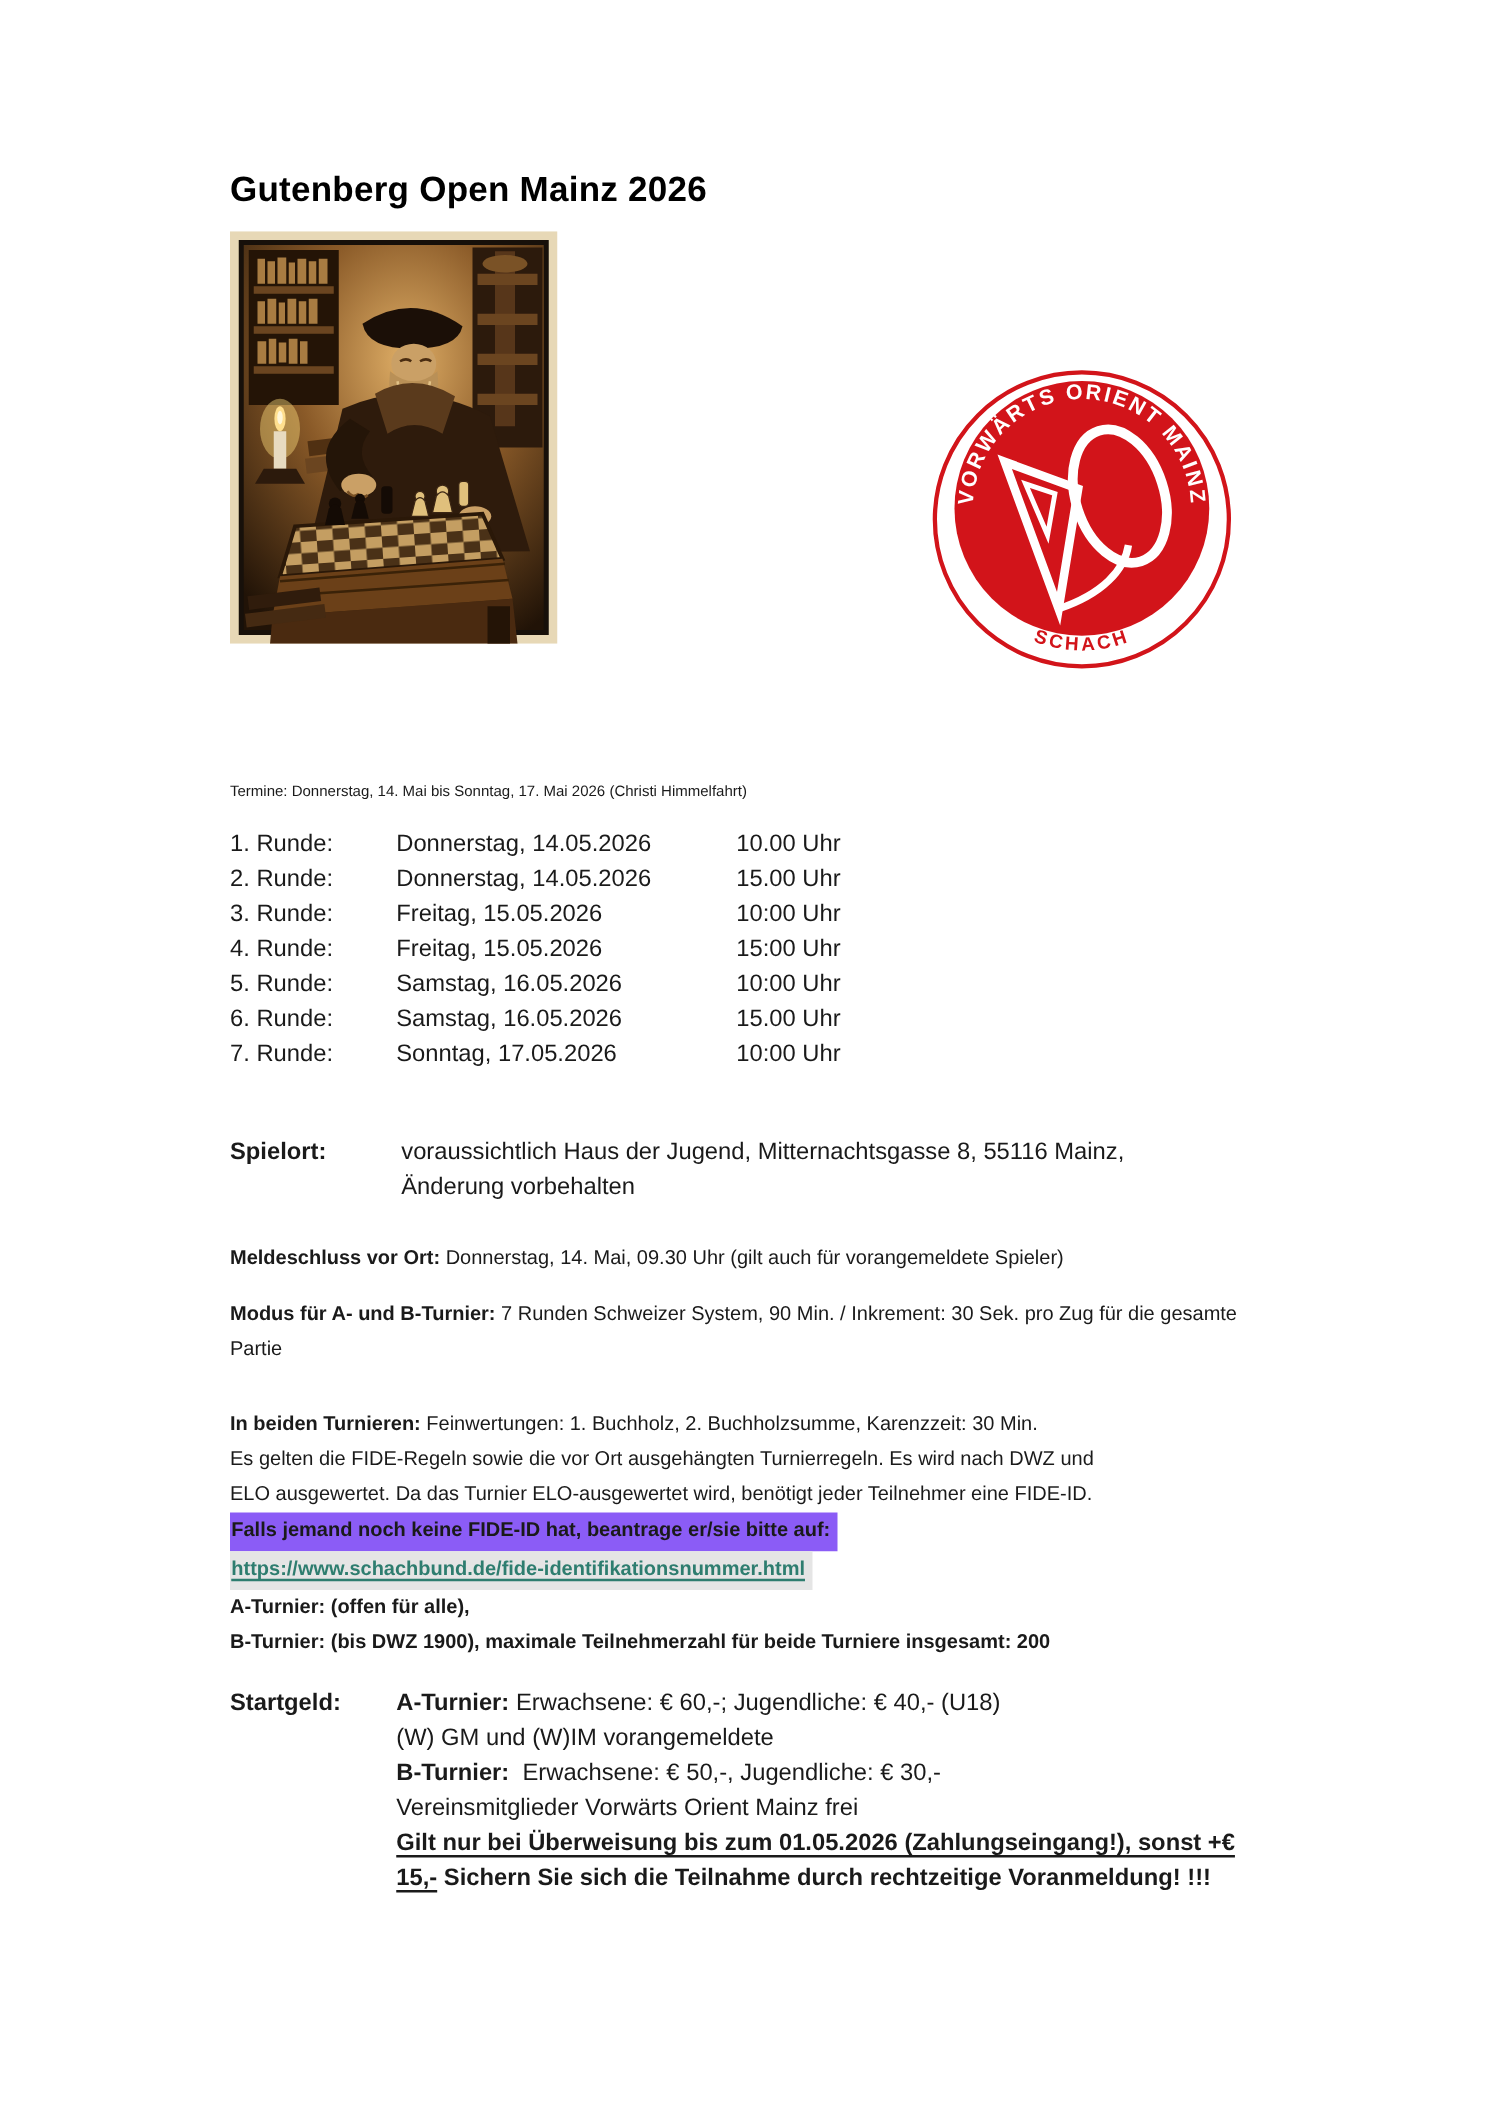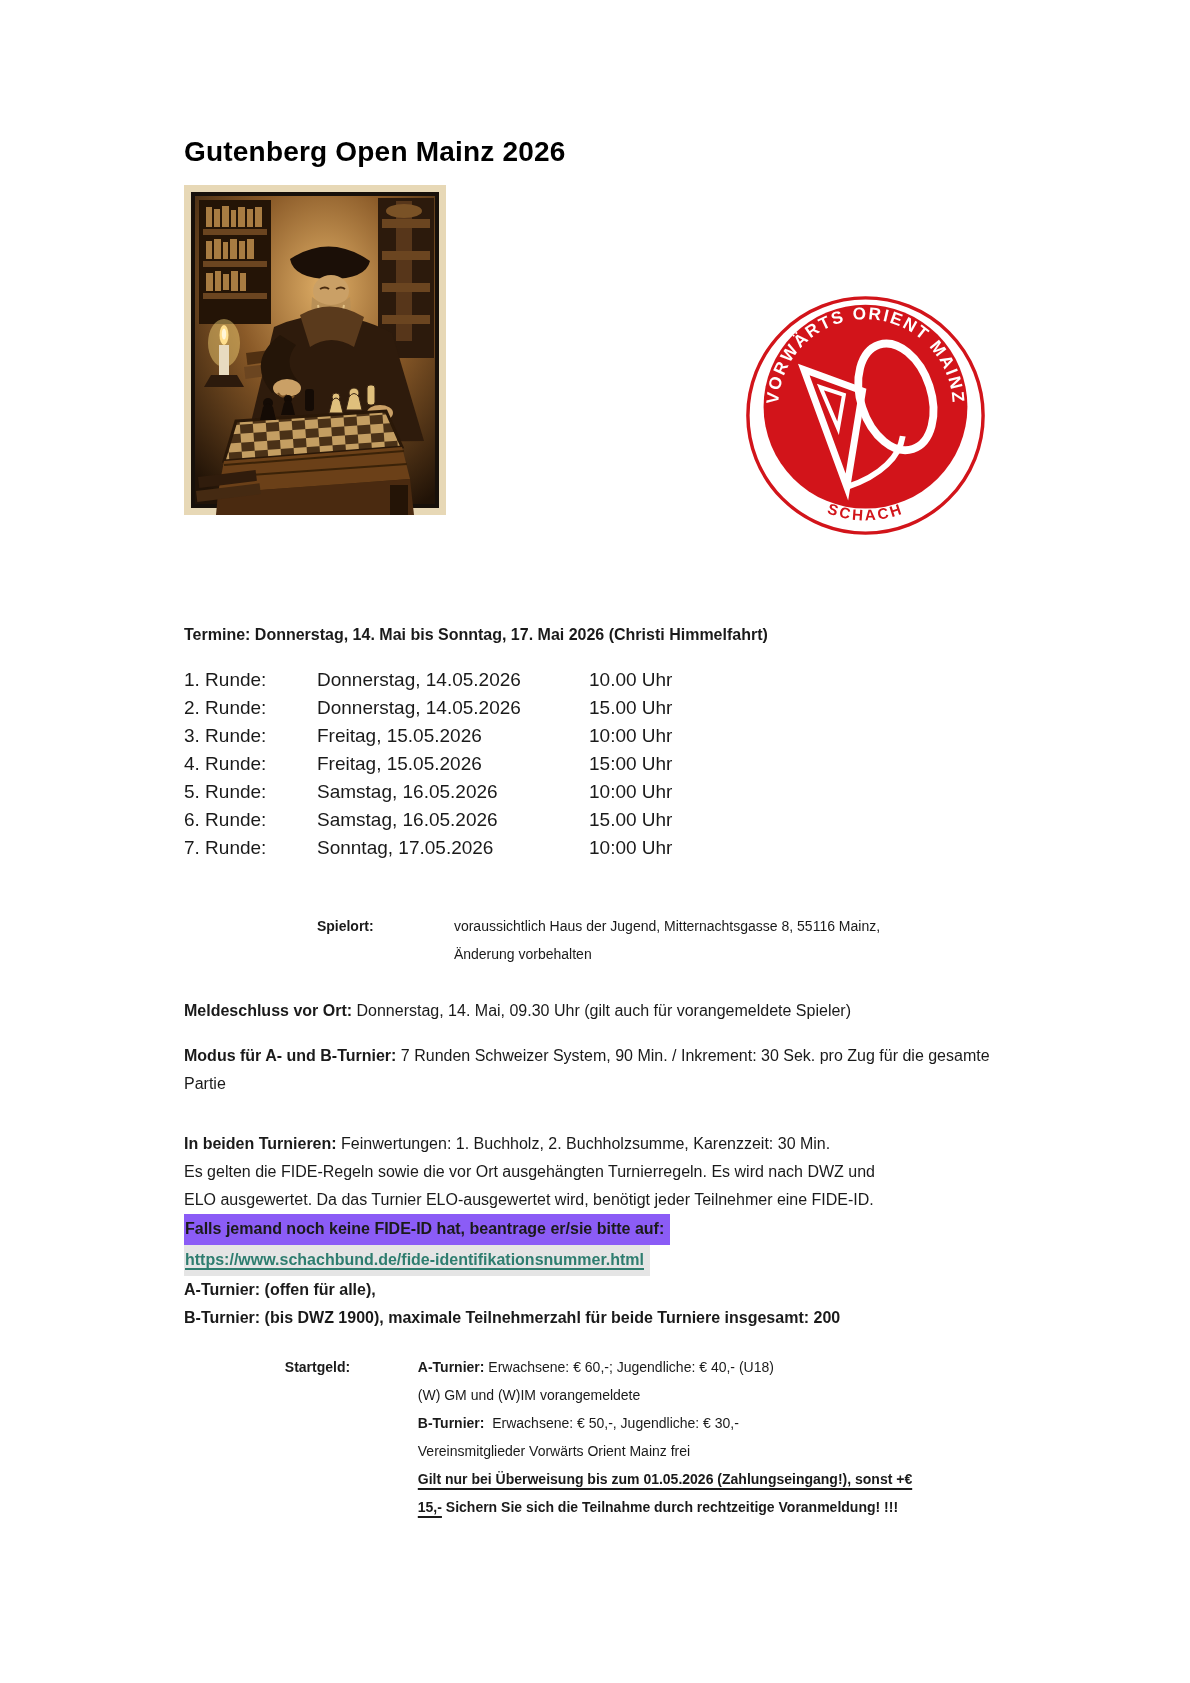--- a/index.html
+++ b/index.html
@@ -25,29 +25,29 @@
     margin-top:17px;
     height:353px;
     display:flex;
     align-items:flex-start;
     justify-content:space-between;
   }
   .illus{flex:0 0 auto;}
   .logo-wrap{flex:0 0 auto;margin-top:108px;margin-right:25px;}
   .sec-heading{
     margin:88px 0 0 0;
-    font-size:16px;
-    font-weight:700;
+    font-size:12px;
+    font-weight:400;
   }
   .rounds{margin-top:22px;font-size:19px;line-height:28px;}
   .round-row{display:flex;align-items:center;}
   .round-row .c1{width:133px;}
   .round-row .c2{width:272px;}
   .round-row .c3{width:auto;}
-  .block{display:flex;font-size:14px;line-height:28px;justify-content:center;}
+  .block{display:flex;font-size:19px;line-height:28px;}
   .block .label{width:133px;font-weight:700;flex:0 0 auto;}
   .spielort{margin-top:50px;}
   .spielort .content{padding-left:4px;}
   .para{font-size:16px;line-height:28px;}
   .meldeschluss{margin-top:29px;}
   .modus{margin-top:17px;max-width:930px;}
   .beide{margin-top:32px;max-width:932px;}
   b.inl{font-weight:700;}
   .hl{
     background:#8b5cf6;

